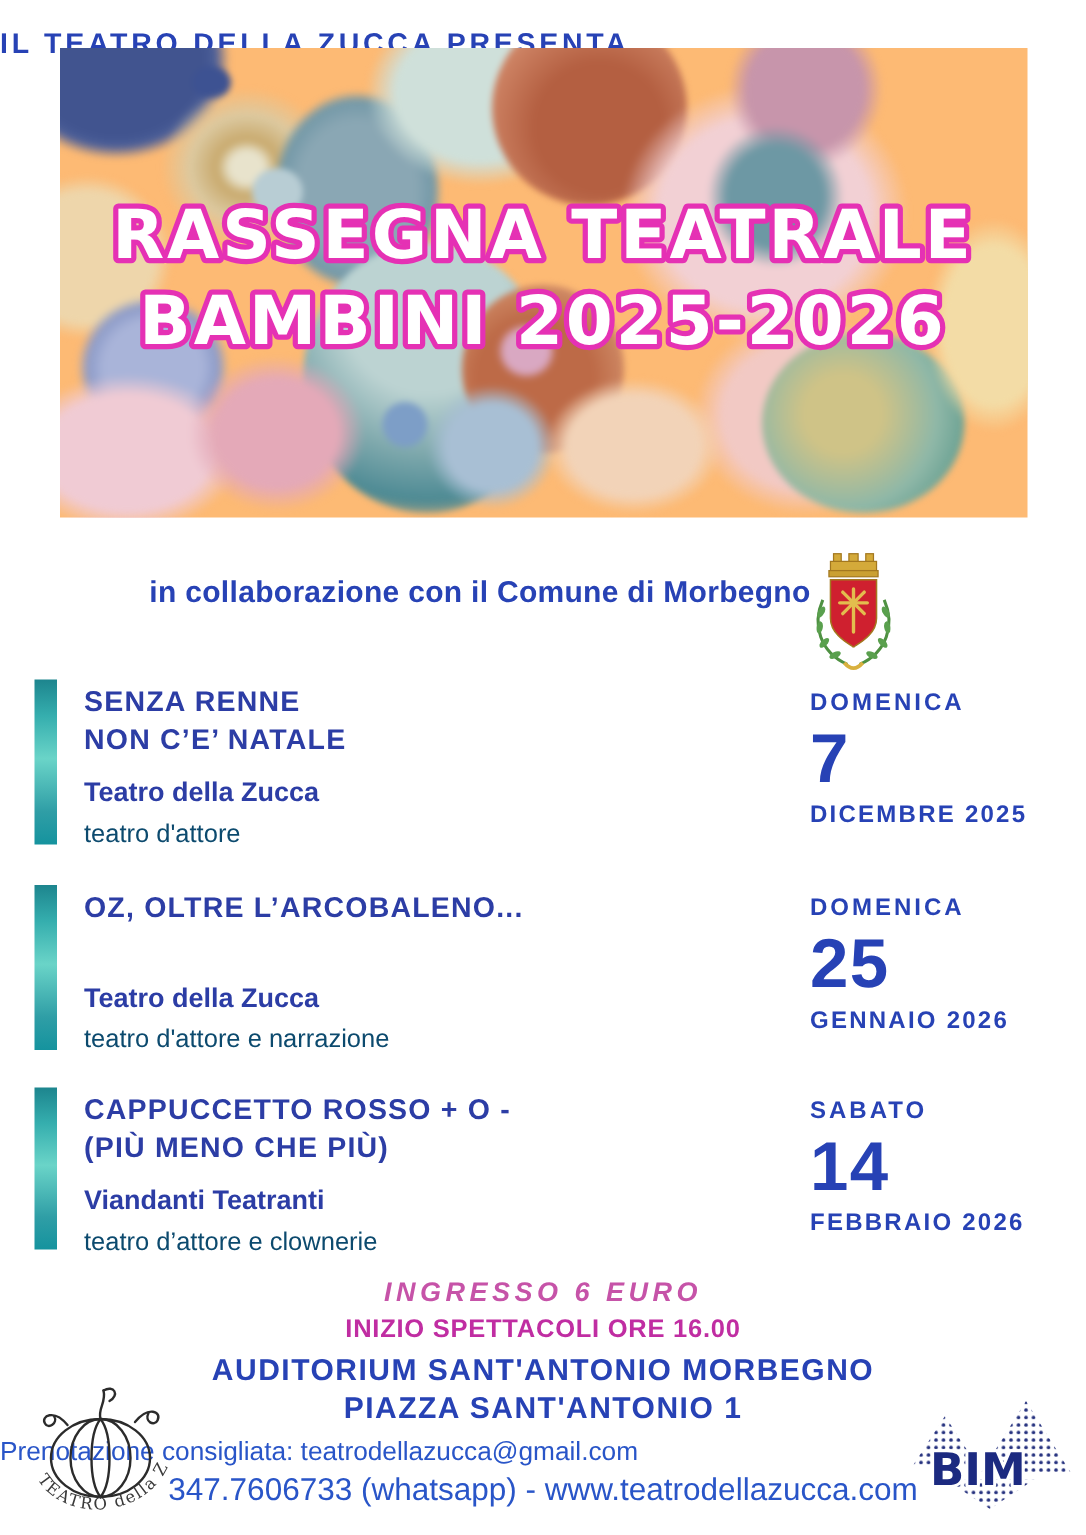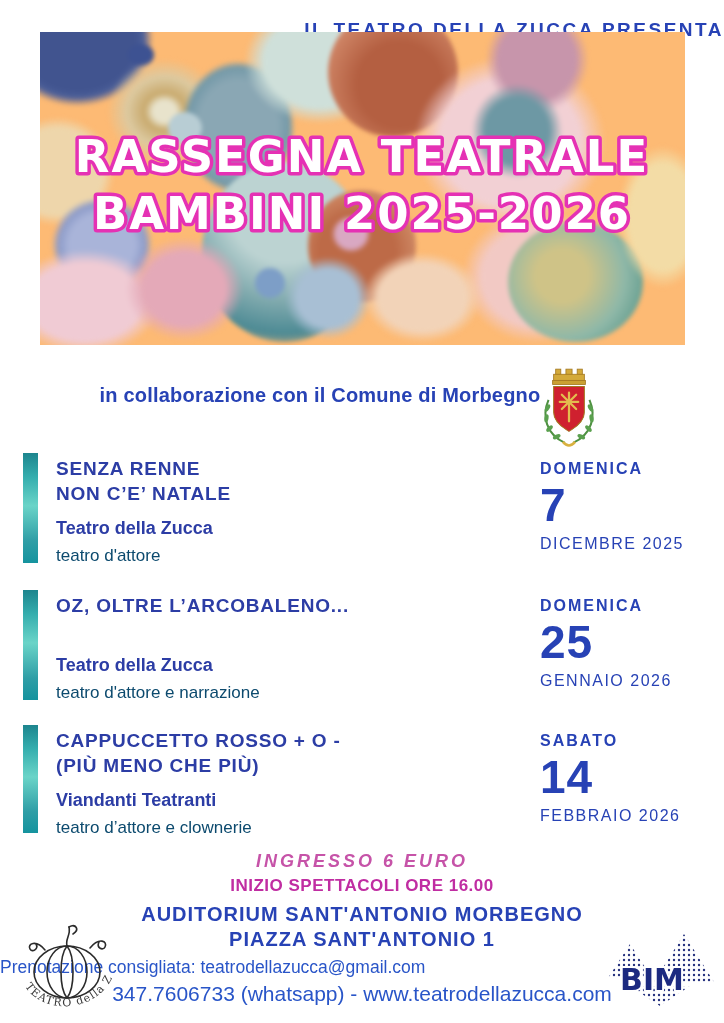--- a/index.html
+++ b/index.html
@@ -4,21 +4,21 @@
 <style>
   html,body{margin:0;padding:0;}
   body{
     width:724px;height:1023px;position:relative;overflow:hidden;
     background:#ffffff;font-family:"Liberation Sans",sans-serif;
     -webkit-font-smoothing:antialiased;
   }
   .abs{position:absolute;}
   
   .top-header{
-    top:19px;left:0;width:724px;text-align:right;
+    top:19px;left:0;width:724px;text-align:left;
     font-size:19px;font-weight:bold;letter-spacing:2.5px;color:#2742b5;
   }
   
   .banner{
     top:32px;left:40px;width:645px;height:313px;overflow:hidden;background:#fdba74;
   }
   .bubbles{position:absolute;inset:-10px;filter:blur(2px);}
   .bb{position:absolute;border-radius:50%;}
   .banner-title-svg{position:absolute;left:0;top:0;z-index:2;}
   
@@ -36,21 +36,21 @@
   .event-text{margin-left:33px;width:470px;}
   .event-title{
     font-size:19px;font-weight:bold;color:#2c3da5;letter-spacing:0.8px;
     line-height:25px;min-height:52px;
   }
   .event-company{margin-top:9px;font-size:18px;font-weight:bold;color:#2c3da5;line-height:22px;}
   .event-genre{margin-top:6px;font-size:17px;color:#0c4a6e;line-height:21px;}
   .event-date{position:absolute;left:517px;top:6px;color:#2742b5;}
   .date-day{font-size:16px;font-weight:bold;letter-spacing:2px;line-height:20px;}
   .date-num{font-size:46px;font-weight:bold;line-height:52px;letter-spacing:1px;}
-  .date-month{font-size:16px;font-weight:normal;letter-spacing:1.5px;line-height:20px;margin-top:3px;}
+  .date-month{font-size:16px;font-weight:bold;letter-spacing:1.5px;line-height:20px;margin-top:3px;}
   .ev1{top:453px;height:110px;}
   .ev2{top:590px;height:110px;}
   .ev3{top:725px;height:108px;}
   
   .price-line{top:851px;left:0;width:724px;text-align:center;font-size:18px;font-weight:bold;letter-spacing:3px;color:#c653a8;font-style:italic;}
   .time-line{top:876px;left:0;width:724px;text-align:center;font-size:17px;font-weight:bold;letter-spacing:0.5px;color:#c02da2;}
   .venue1{top:903px;left:0;width:724px;text-align:center;font-size:20px;font-weight:bold;letter-spacing:1px;color:#2742b5;}
   .venue2{top:928px;left:0;width:724px;text-align:center;font-size:20px;font-weight:bold;letter-spacing:1px;color:#2742b5;}
   .booking{top:957px;left:0;width:724px;text-align:left;font-size:17.5px;color:#2955c8;}
   .contact{top:982px;left:0;width:724px;text-align:center;font-size:21px;color:#2955c8;}

